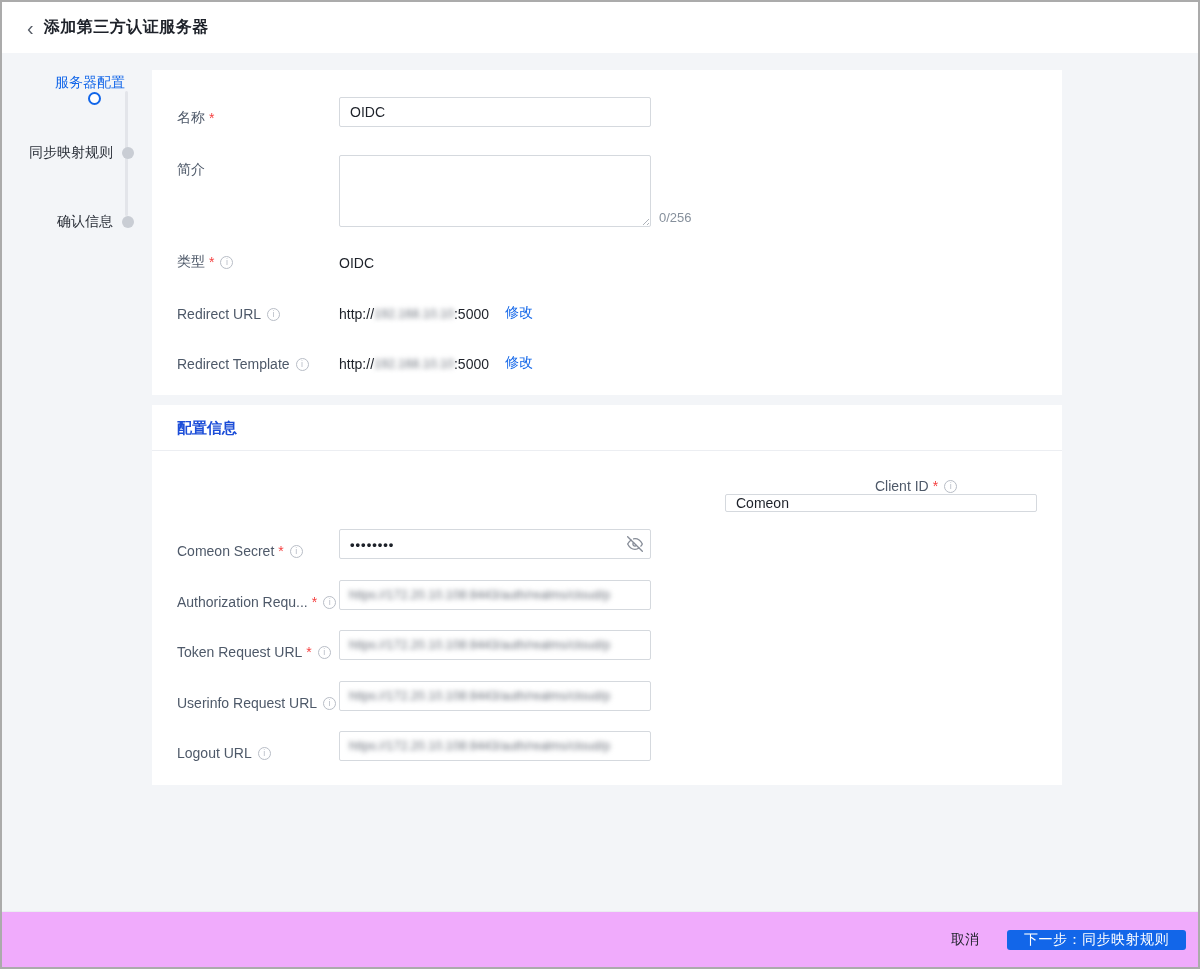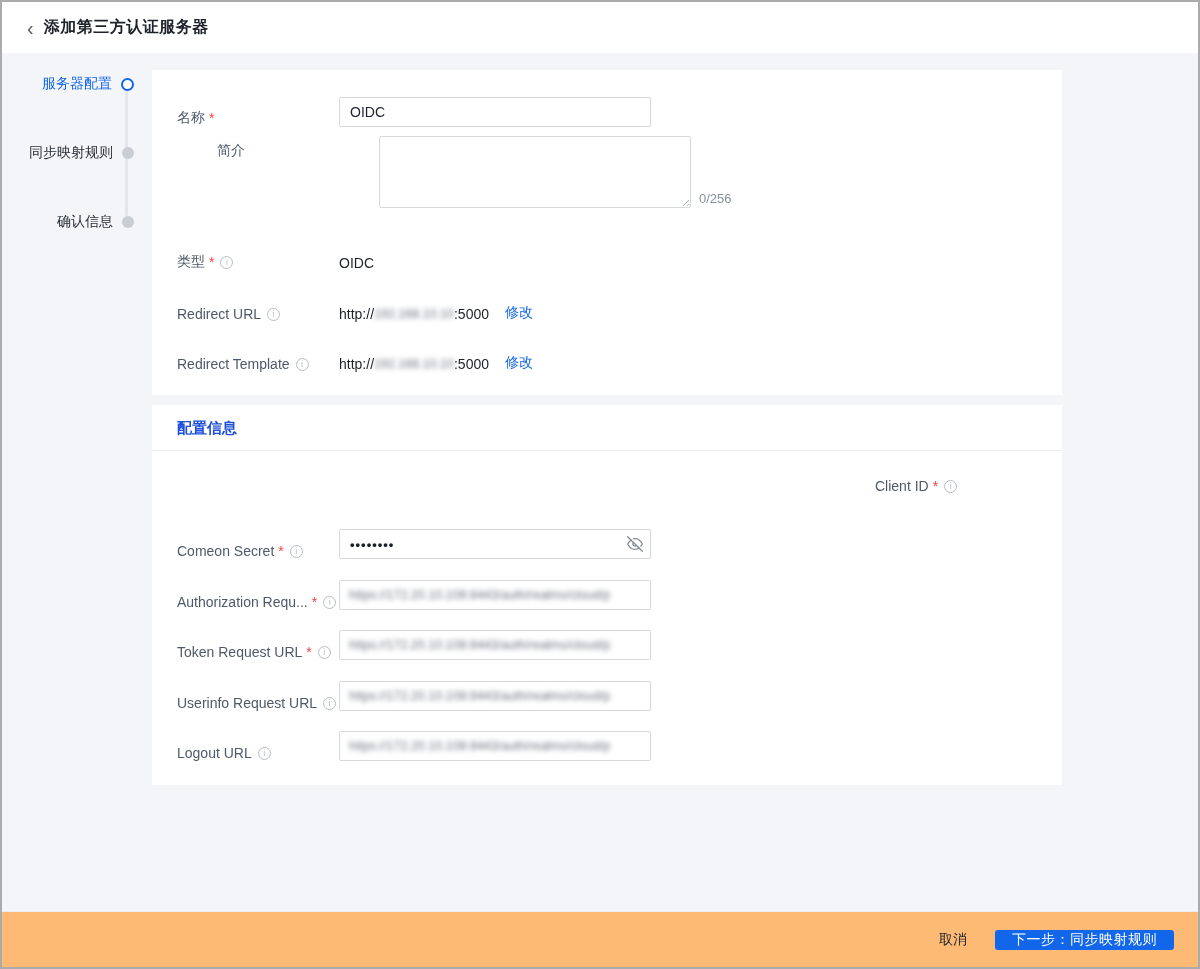--- a/index.html
+++ b/index.html
@@ -31,21 +31,21 @@
   .step-line { position:absolute; left:123px; top:38px; width:3px; height:125px; background:#e3e5ea; border-radius:2px; }
   .step { position:absolute; right:18px; height:20px; display:flex; align-items:center; }
   .step .step-label { font-size:14px; color:#2a2f38; margin-right:9px; white-space:nowrap; }
   .step.active .step-label { color:#1266e9; }
   .step .dot {
     width:12px; height:12px; border-radius:50%; background:#c9cdd4; flex:none;
   }
   .step.active .dot {
     width:13px; height:13px; background:#ffffff; border:2px solid #1266e9;
   }
-  .step1 { top:21px; }
+  .step1 { top:21px;flex-direction:column; }
   .step2 { top:90px; }
   .step3 { top:159px; }
 
   
   .card { position:absolute; left:150px; width:910px; background:#ffffff; }
   .card1 { top:17px; height:325px; }
   .card2 { top:352px; height:380px; }
 
   .row { position:absolute; left:25px; right:25px; height:30px; display:flex; align-items:flex-end; }
   .row.top-align { align-items:flex-start; height:auto; }
@@ -103,23 +103,23 @@
     padding:0 30px 0 10px; font-size:13px; font-weight:700; letter-spacing:1px;
     color:#1d2129; background:#fff; outline:none; font-family:inherit;
   }
   .eye-toggle {
     position:absolute; right:8px; top:50%; transform:translateY(-50%);
     width:16px; height:16px; cursor:pointer; display:flex; align-items:center;
   }
 
   
   .page-footer {
-    position:absolute; left:0; right:0; bottom:0; height:56px; background:#fdba74;
+    position:absolute; left:0; right:0; bottom:0; height:56px; background:#f0abfc;
     border-top:1px solid #ebedf0;
-    display:flex; align-items:center; justify-content:flex-end; padding-right:24px;
+    display:flex; align-items:center; justify-content:flex-end; padding-right:12px;
   }
   .cancel-btn { font-size:14px; color:#1d2129; cursor:pointer; margin-right:28px; }
   .next-btn {
     background:#1266e9; color:#ffffff; border:none; border-radius:3px;
     height:20px; padding:0 17px; font-size:14px; cursor:pointer; font-family:inherit;
     letter-spacing:.5px;
   }
 </style>
 </head>
 <body>
@@ -150,21 +150,21 @@
   <div class="card card1">
 
     <div class="row" style="top:27px;">
       <div class="field-label">
         <span>名称</span>
           <span class="required">*</span>
       </div>
       <input class="text-input" type="text" value="OIDC" style="">
     </div>
 
-    <div class="row top-align" style="top:66px;margin-left:40px;">
+    <div class="row top-align" style="top:85px;">
       <div class="field-label">
         <span>简介</span>
       </div>
       <div class="ta-wrap">
         <textarea class="intro-textarea" value="" style=""></textarea>
         <span class="resize-corner"></span>
         <span class="char-counter">0/256</span>
       </div>
     </div>
 
@@ -207,20 +207,21 @@
   <div class="card card2">
     <div class="section-title">配置信息</div>
     <div class="section-divider"></div>
 
     <div class="row" style="top:73px;flex-direction:column;">
       <div class="field-label">
         <span>Client ID</span>
           <span class="required">*</span>
         <i class="info-icon">i</i>
       </div>
+      <input class="text-input" type="text" value="Comeon" style="">
     </div>
 
     <div class="row" style="top:124px;">
       <div class="field-label">
         <span>Comeon Secret</span>
           <span class="required">*</span>
         <i class="info-icon">i</i>
       </div>
       <div class="secret-wrap">
         <input class="secret-input" type="text" value="••••••••" style="">

